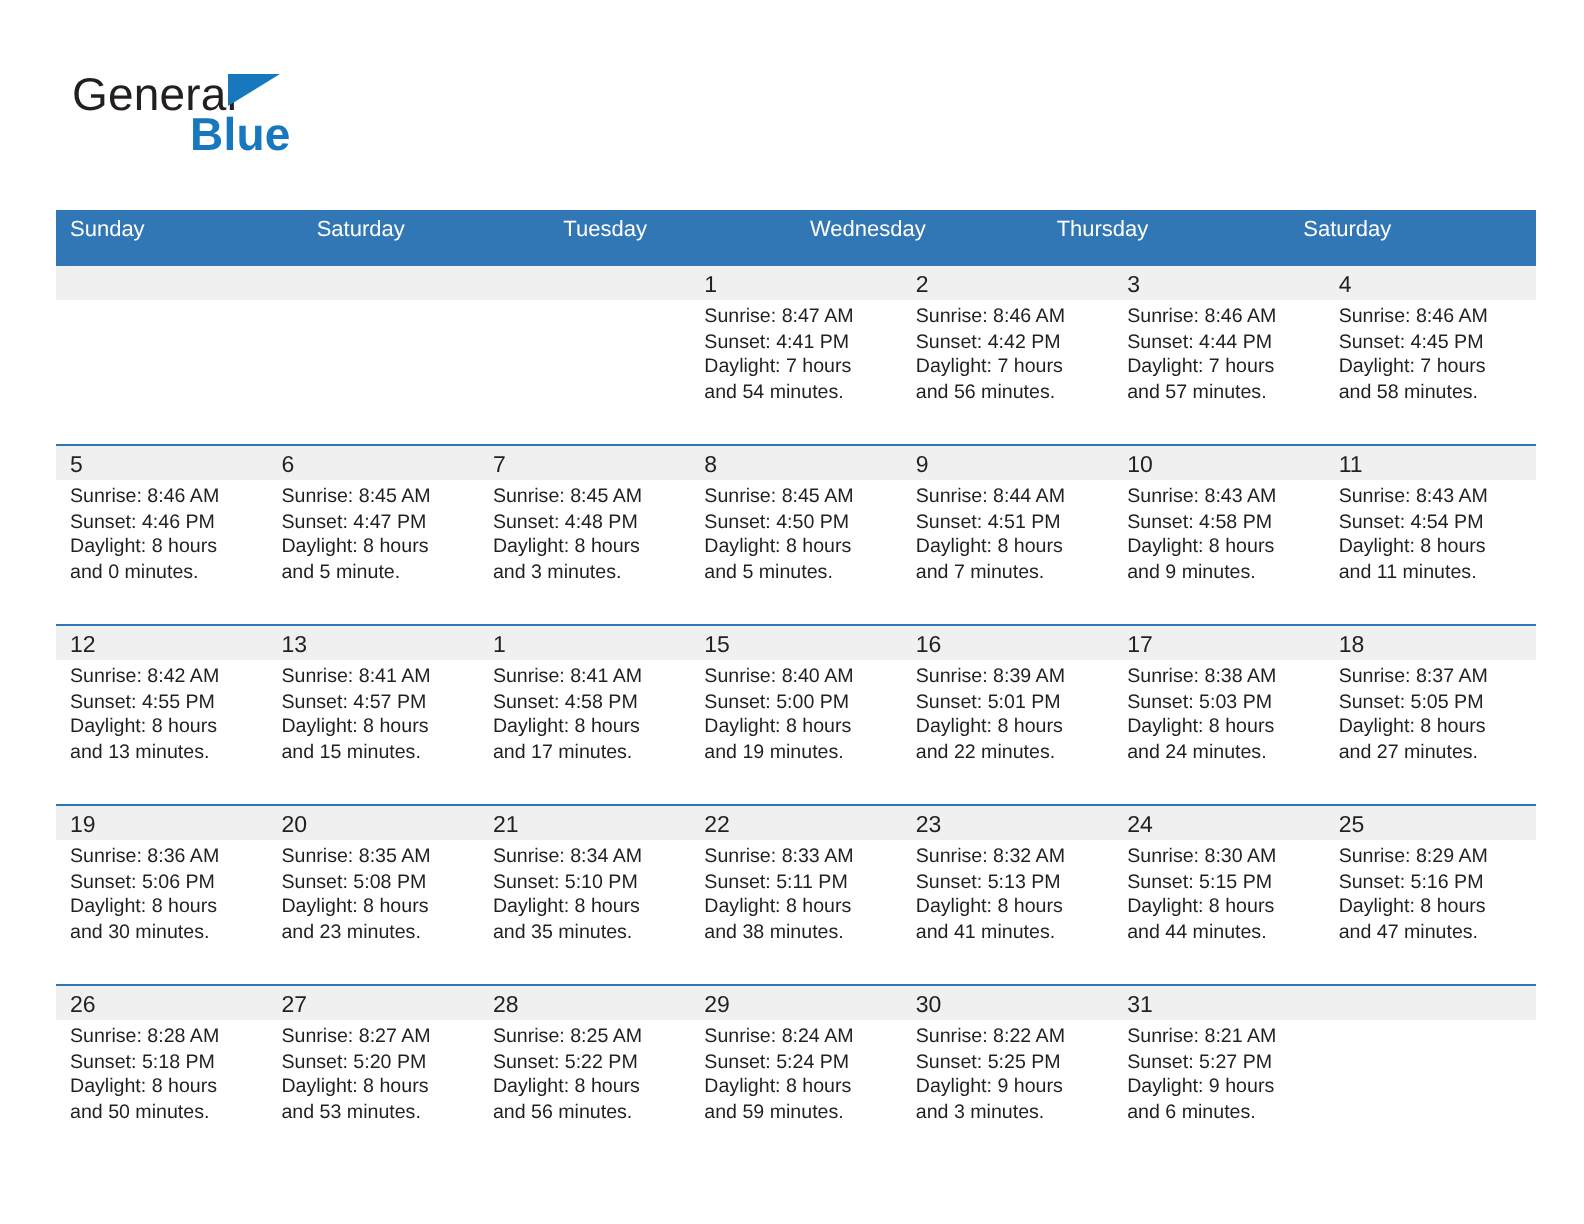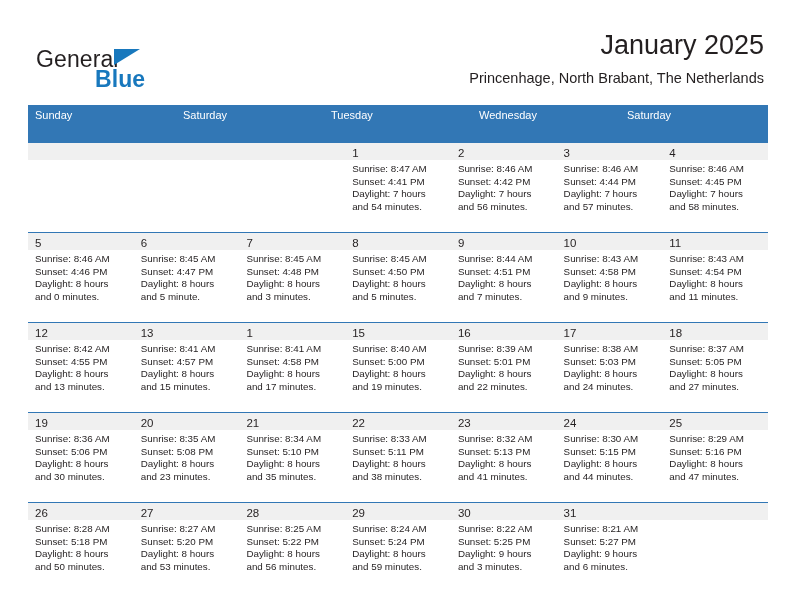--- a/index.html
+++ b/index.html
@@ -25,21 +25,21 @@
   .header {
     position: absolute;
     left: 28px;
     top: 28px;
     right: 28px;
     height: 68px;
   }
   .logo {
     position: absolute;
     left: 8px;
-    top: 18px;
+    top: 6px;
     width: 200px;
     height: 56px;
   }
   .logo-general {
     position: absolute;
     left: 0;
     top: 0;
     font-size: 23px;
     letter-spacing: 0.1px;
     color: #231f20;
@@ -90,21 +90,21 @@
   .calendar {
     position: absolute;
     left: 28px;
     top: 105px;
     width: 740px;
   }
   .weekhead {
     display: flex;
     width: 100%;
     background: #3277b5;
-    height: 38px;
+    height: 28px;
   }
   .weekhead .dayname {
     flex: 1 1 0;
     color: #ffffff;
     font-size: 11px;
     line-height: 21px;
     padding-left: 7px;
     box-sizing: border-box;
     white-space: nowrap;
     overflow: hidden;
@@ -155,34 +155,31 @@
 <div class="page">
 
   <div class="header">
 
     <div class="logo">
       <span class="logo-general">General</span>
       <span class="logo-tri"></span>
       <span class="logo-blue">Blue</span>
     </div>
 
-    <div class="title-block">
-      <div class="cal-title">January 2025</div>
-      <div class="cal-subtitle">Princenhage, North Brabant, The Netherlands</div>
-    </div>
 
   </div>
 
   <div class="calendar">
 
     <div class="weekhead">
       <div class="dayname">Sunday</div>
       <div class="dayname">Saturday</div>
       <div class="dayname">Tuesday</div>
       <div class="dayname">Wednesday</div>
+      <div class="dayname">Thursday</div>
       <div class="dayname">Saturday</div>
     </div>
 
     <div id="weeks-container">
         <div class="week">
           <div class="daycell empty">
             <div class="daynum-band"><span class="daynum"></span></div>
             <div class="dayinfo">
               <div class="line"></div>
               <div class="line"></div>

